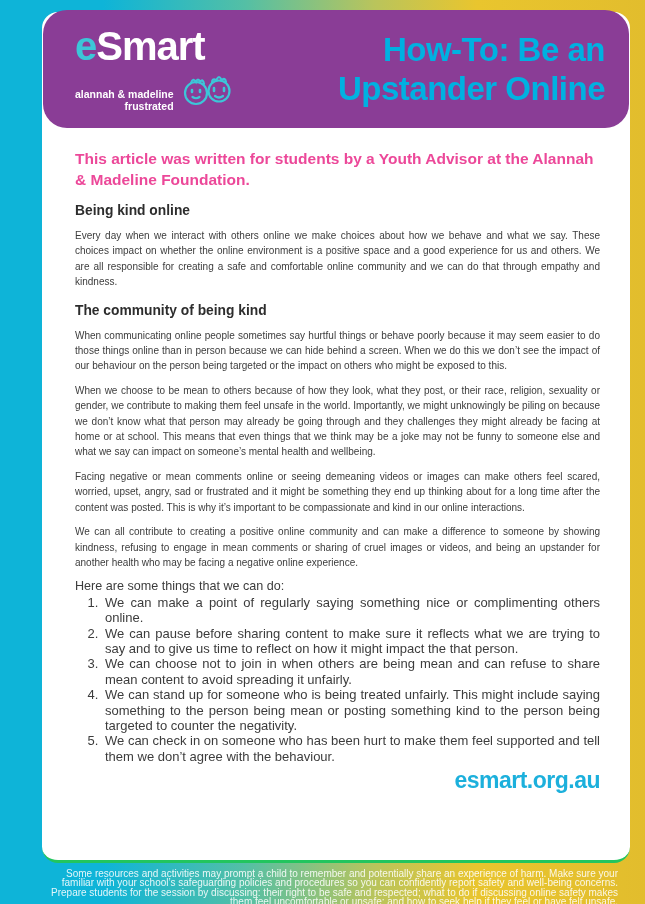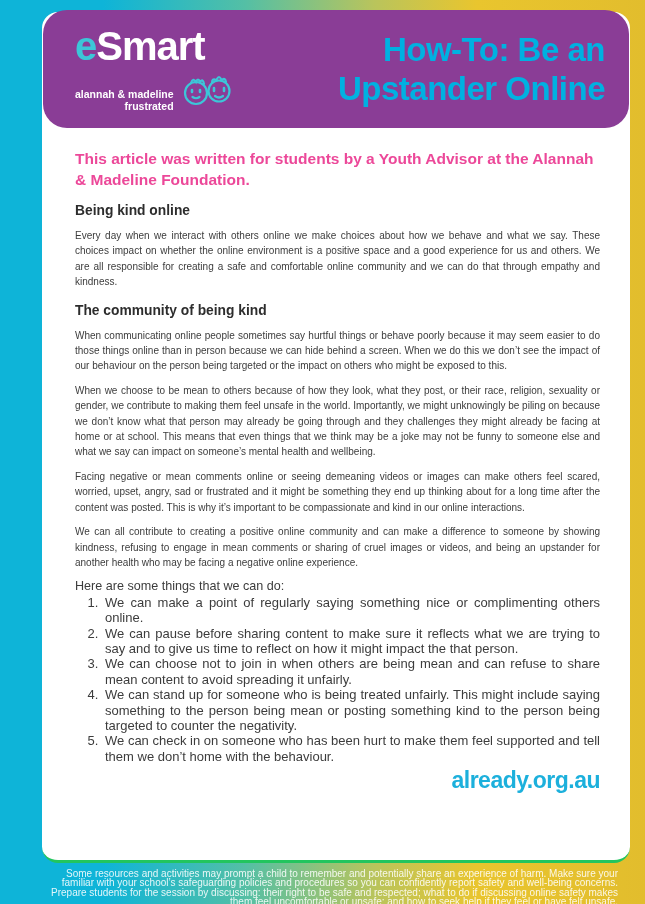--- a/index.html
+++ b/index.html
@@ -101,20 +101,20 @@
     <p class="body-p">Facing negative or mean comments online or seeing demeaning videos or images can make others feel scared, worried, upset, angry, sad or frustrated and it might be something they end up thinking about for a long time after the content was posted. This is why it’s important to be compassionate and kind in our online interactions.</p>
 
     <p class="body-p">We can all contribute to creating a positive online community and can make a difference to someone by showing kindness, refusing to engage in mean comments or sharing of cruel images or videos, and being an upstander for another health who may be facing a negative online experience.</p>
 
     <p class="list-intro">Here are some things that we can do:</p>
     <ol class="steps">
       <li>We can make a point of regularly saying something nice or complimenting others online.</li>
       <li>We can pause before sharing content to make sure it reflects what we are trying to say and to give us time to reflect on how it might impact the that person.</li>
       <li>We can choose not to join in when others are being mean and can refuse to share mean content to avoid spreading it unfairly.</li>
       <li>We can stand up for someone who is being treated unfairly. This might include saying something to the person being mean or posting something kind to the person being targeted to counter the negativity.</li>
-      <li>We can check in on someone who has been hurt to make them feel supported and tell them we don’t home with the behaviour.</li>
+      <li>We can check in on someone who has been hurt to make them feel supported and tell them we don’t agree with the behaviour.</li>
     </ol>
 
-    <div class="website">already.org.au</div>
+    <div class="website">esmart.org.au</div>
   </div>
 </div>
 
 <div class="footer-note">Some resources and activities may prompt a child to remember and potentially share an experience of harm. Make sure your familiar with your school’s safeguarding policies and procedures so you can confidently report safety and well-being concerns. Prepare students for the session by discussing: their right to be safe and respected; what to do if discussing online safety makes them feel uncomfortable or unsafe; and how to seek help if they feel or have felt unsafe.</div>
 
 </body></html>

